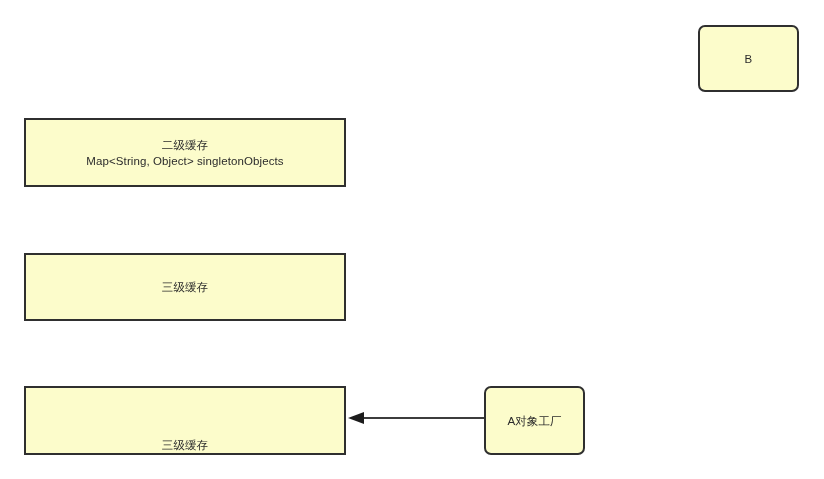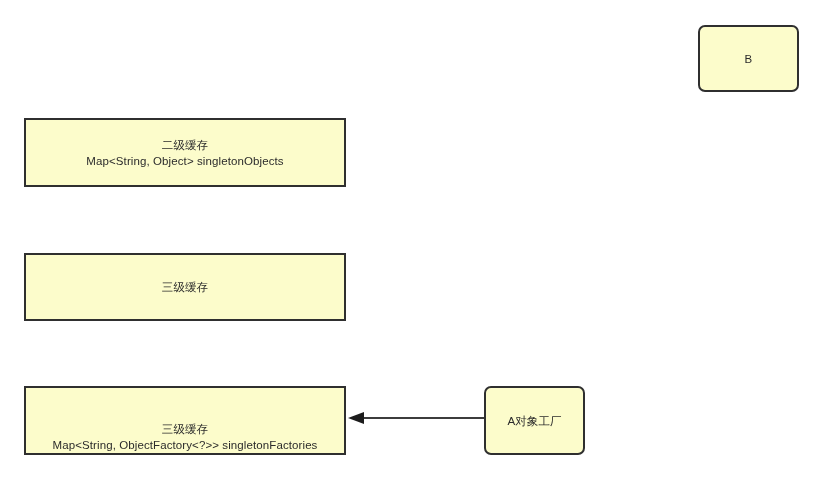--- a/index.html
+++ b/index.html
@@ -72,21 +72,20 @@
     <span class="line1">二级缓存</span>
     <span class="line2">Map&lt;String, Object&gt; singletonObjects</span>
   </div>
 
   <div class="node" id="cache-2">
     <span class="line1">三级缓存</span>
   </div>
 
   <div class="node" id="cache-3">
     <span class="line1">三级缓存</span>
-    <span class="line2">Map&lt;String, ObjectFactory&lt;?&gt;&gt; singletonFactories</span>
   </div>
 
   <div class="node rounded" id="factory-a">
     <span class="line1">A对象工厂</span>
   </div>
 
   <div class="node rounded" id="bean-b">
     <span class="line1">B</span>
   </div>
 

